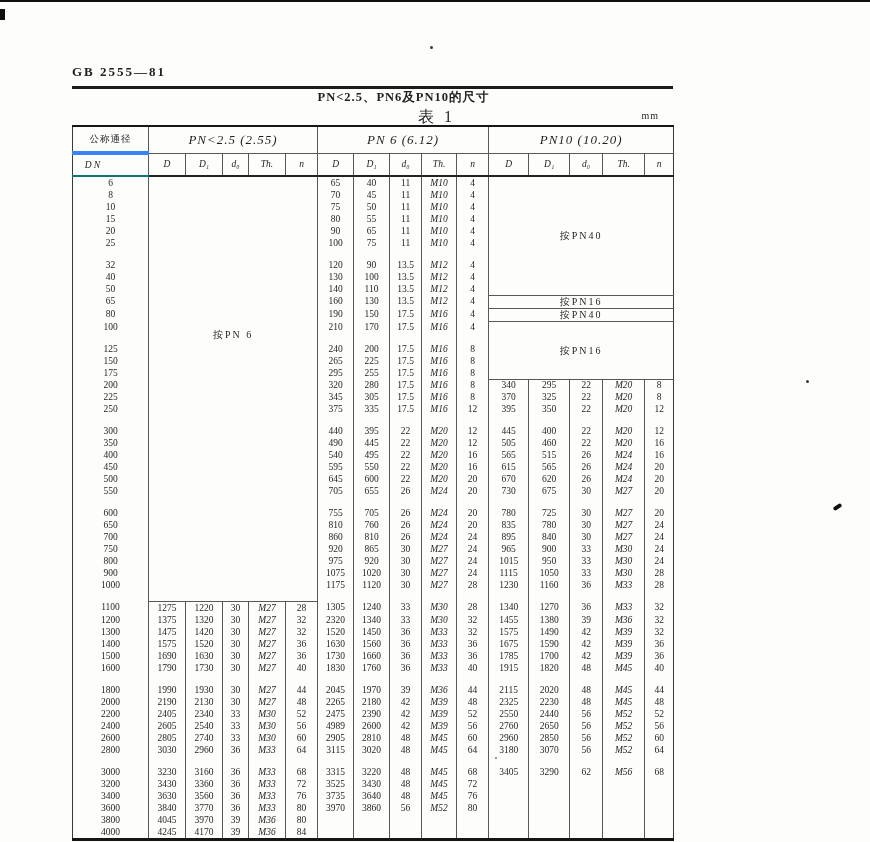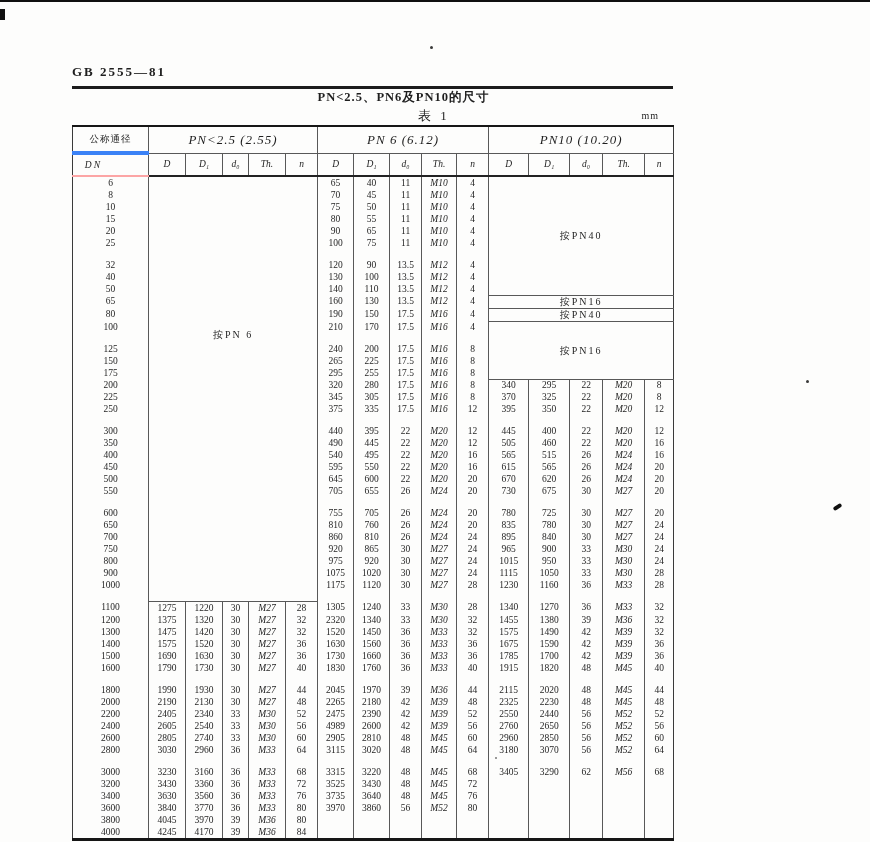--- a/index.html
+++ b/index.html
@@ -9,38 +9,38 @@
     overflow:hidden; margin:0 auto;
   }
   .scan-top-bar { position:absolute; top:0; left:0; width:870px; height:2px; background:#101010; }
   .scan-left-nub { position:absolute; top:9px; left:0; width:5px; height:11px; background:#101010; }
   .content { position:absolute; left:72px; top:60px; width:601px; }
 
   .gb { text-align:left; padding-right:34px; font-weight:bold; font-size:13px; letter-spacing:2px; margin-top:4px; }
   .gb-rule { height:3px; background:#1c1c1c; margin-top:6px; }
   .doc-title { text-align:center; padding-left:62px; font-size:12.5px; font-weight:bold; letter-spacing:1px; margin-top:0; }
   .sub-row { position:relative; height:15px; margin-top:1px; }
-  .table-label { position:absolute; left:346px; top:0; font-size:13px; letter-spacing:3px; }
+  .table-label { position:absolute; left:346px; top:0; font-size:16px; letter-spacing:3px; }
   .unit { position:absolute; right:14px; top:3px; font-size:10px; letter-spacing:1px;text-align:right; }
 
   table.dim {
     border-collapse:collapse; table-layout:fixed; width:601px;
     font-size:9.5px; margin-top:3px;
     border:1.5px solid #3a3a3a; border-top:2.5px solid #161616; border-bottom:3px solid #161616;
   }
   table.dim th, table.dim td {
     border-left:1px solid #585858; padding:0; text-align:center;
     font-weight:normal; overflow:hidden; white-space:nowrap;
   }
   table.dim th:first-child, table.dim td:first-child { border-left:none; }
 
   thead th.corner { height:24px; font-size:9.5px; border-bottom:4px solid #3b82f6; letter-spacing:1px; }
   thead th.sec-h  { height:24px; font-size:13px; font-style:italic; border-bottom:1px solid #585858; letter-spacing:1px; }
   thead th.col-h  { height:20px; font-size:9.5px; font-style:italic; border-bottom:2px solid #222; }
-  thead th.corner-sub { height:20px; font-style:italic; border-bottom:2px solid #fca5a5; text-align:right; padding-right:46px; font-size:9.5px; letter-spacing:2px; }
+  thead th.corner-sub { height:20px; font-style:italic; border-bottom:2px solid #0f766e; text-align:right; padding-right:46px; font-size:9.5px; letter-spacing:2px; }
 
   tbody td { height:12px; line-height:11px; }
   tbody tr.spacer td { height:10px; }
   td.dn { text-align:right; padding-right:52px; }
   td.mv { font-style:italic; }
   td.merged { font-size:10px; vertical-align:middle; letter-spacing:2px; }
   td.merged.bb { border-bottom:1px solid #585858; }
   td.merged-pn25 { vertical-align:top; }
   td.merged-pn25 .lbl { position:relative; top:152px; }
   td.note-cell { border-top:1px solid #585858; border-bottom:1px solid #585858; font-size:10px; letter-spacing:2px; }

